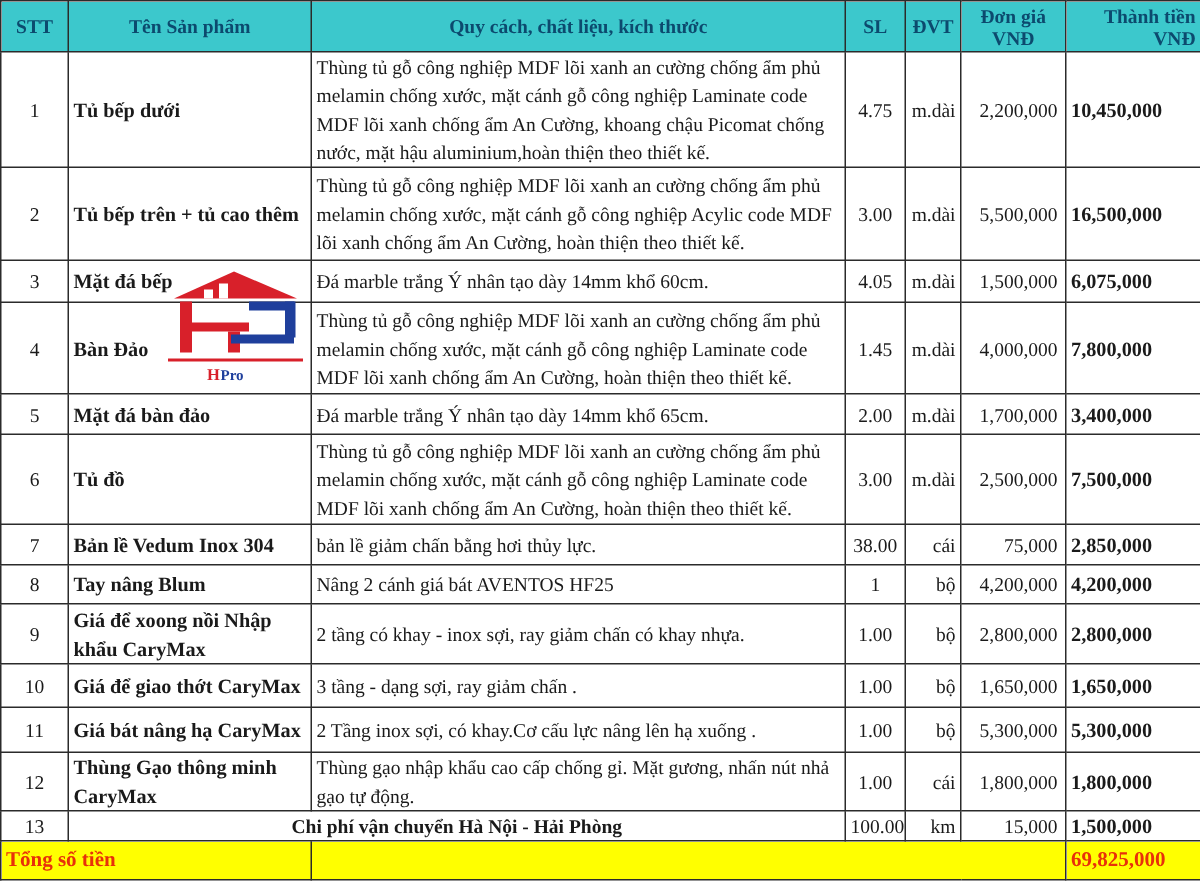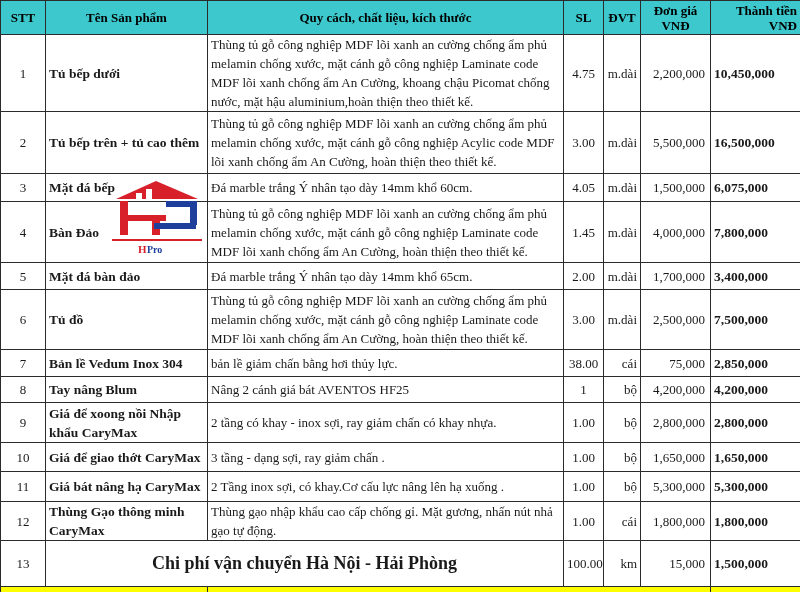--- a/index.html
+++ b/index.html
@@ -1,29 +1,29 @@
 <!DOCTYPE html>
 <html><head>
 <meta charset="utf-8">
 <style>
   html, body { margin:0; padding:0; background:#ffffff; }
   body { width:800px; height:592px; overflow:hidden; position:relative;
          font-family:"Liberation Serif","DejaVu Serif",serif; color:#1a1a1a; }
   table { border-collapse:collapse; table-layout:fixed; width:800px; position:absolute; left:0; top:0; }
   td, th { border:1.5px solid #2b2b2b; padding:0 3px; font-size:13px; line-height:19px; overflow:hidden; }
-  thead th { background:#3cc8cc; font-weight:bold; color:#000000; font-size:13px; line-height:15px; }
+  thead th { background:#3cc8cc; font-weight:bold; color:#0c4a6e; font-size:13px; line-height:15px; }
   th.h-right { text-align:right; }
   .c-stt { text-align:center; }
   .c-name { font-weight:bold; text-align:left; font-size:13.5px; line-height:19px; }
   .c-spec { text-align:left; }
   .c-sl { text-align:center; }
   .c-dvt { text-align:right; }
   .c-price { text-align:right; padding-right:5px;margin-left:32px; }
   .c-total { text-align:left; font-weight:bold; padding-right:6px; font-size:13.5px; }
-  .merged { text-align:center; font-weight:bold; font-size:18px; }
+  .merged { text-align:center; font-weight:bold; font-size:13px; }
   tr.total-row td { background:#ffff00; color:#e8300a; font-weight:bold; font-size:14px; }
   .logo { position:absolute; left:108px; top:177px; width:96px; height:78px; }
 </style>
 </head>
 <body>
 
 <table>
   <colgroup>
     <col style="width:45px">
       <col style="width:162px">
@@ -146,21 +146,21 @@
     </tr>
     <tr style="height:39px">
       <td class="c-stt">12</td>
       <td class="c-name">Thùng Gạo thông minh CaryMax</td>
       <td class="c-spec">Thùng gạo nhập khẩu cao cấp chống gỉ. Mặt gương, nhấn nút nhả gạo tự động.</td>
       <td class="c-sl">1.00</td>
       <td class="c-dvt">cái</td>
       <td class="c-price">1,800,000</td>
       <td class="c-total">1,800,000</td>
     </tr>
-    <tr style="height:46px">
+    <tr style="height:20px">
       <td class="c-stt">13</td>
       <td class="merged" colspan="2">Chi phí vận chuyển Hà Nội - Hải Phòng</td>
       <td class="c-sl">100.00</td>
       <td class="c-dvt">km</td>
       <td class="c-price">15,000</td>
       <td class="c-total">1,500,000</td>
     </tr>
     <tr class="total-row" style="height:26px">
       <td colspan="2" style="text-align:left">Tổng số tiền</td>
       <td colspan="4"></td>

